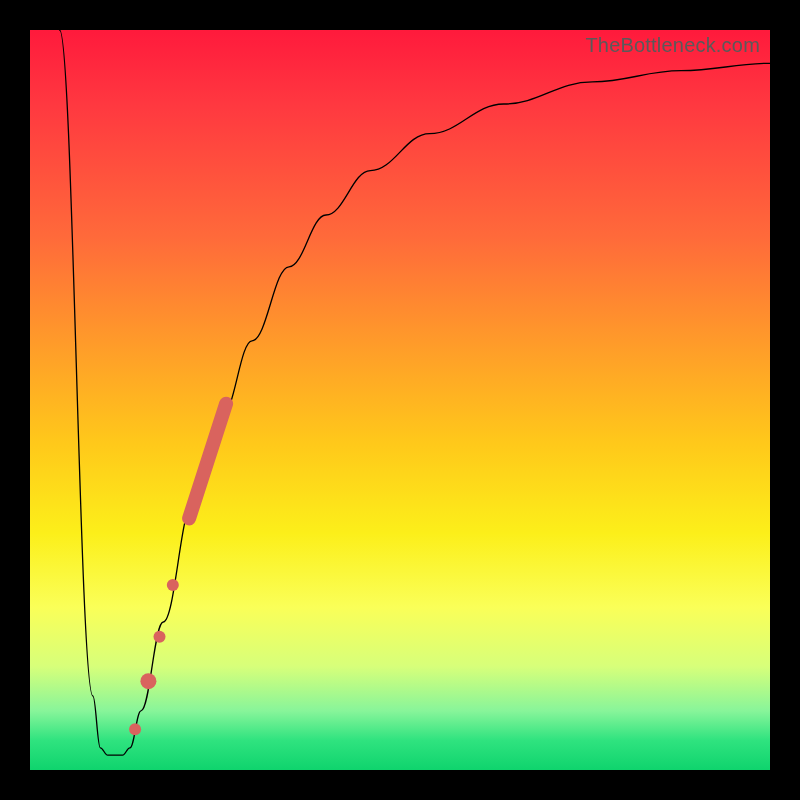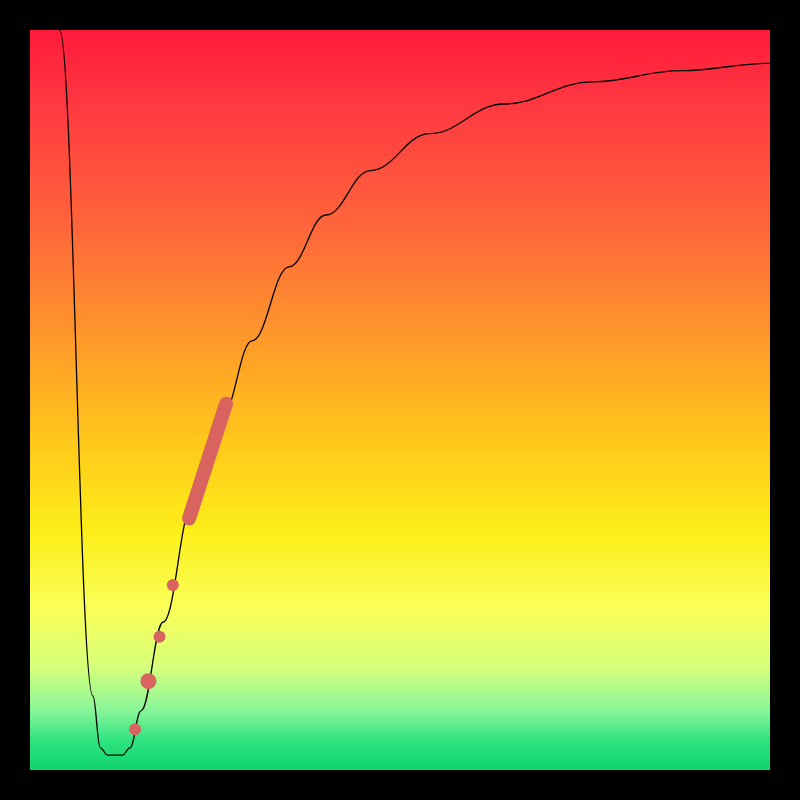--- a/index.html
+++ b/index.html
@@ -52,20 +52,21 @@
     position: absolute;
     left: 0;
     top: 0;
   }
 </style>
 </head>
 <body>
 
 <div class="frame">
   <div class="plot">
+    <div class="watermark">TheBottleneck.com</div>
     <svg id="chart-svg" width="740" height="740" viewBox="0 0 740 740" preserveAspectRatio="none">
         <path d="M 29.6 0 C 42.92 0 49.58 666 62.900000000000006 666 C 65.86 666 67.34 717.8 70.3 717.8 C 73.26 717.8 74.74 725.2 77.7 725.2 C 83.62 725.2 86.58 725.2 92.5 725.2 C 95.46000000000001 725.2 96.94 717.8 99.9 717.8 C 104.34 717.8 106.56 680.8 111 680.8 C 119.88 680.8 124.32 592 133.2 592 C 145.04 592 150.96 473.6 162.8 473.6 C 174.64000000000001 473.6 180.56 384.8 192.4 384.8 C 204.24 384.8 210.16 310.8 222 310.8 C 236.8 310.8 244.2 236.79999999999995 259 236.79999999999995 C 273.8 236.79999999999995 281.2 185 296 185 C 313.76 185 322.64000000000004 140.5999999999999 340.40000000000003 140.5999999999999 C 364.08000000000004 140.5999999999999 375.92 103.60000000000002 399.6 103.60000000000002 C 429.20000000000005 103.60000000000002 444 74 473.6 74 C 509.12 74 526.88 51.799999999999955 562.4 51.799999999999955 C 597.92 51.799999999999955 615.6800000000001 40.700000000000045 651.2 40.700000000000045 C 686.72 40.700000000000045 704.48 33.30000000000007 740 33.30000000000007" fill="none" stroke="#000000" stroke-width="1.3" stroke-linecap="round"></path>
         <line x1="159.1" y1="488.4" x2="196.10000000000002" y2="373.7" stroke="#d9635e" stroke-width="14" stroke-linecap="round"></line>
         <circle cx="142.82" cy="555" r="6" fill="#d9635e"></circle>
         <circle cx="129.5" cy="606.8" r="6" fill="#d9635e"></circle>
         <circle cx="118.4" cy="651.2" r="8" fill="#d9635e"></circle>
         <circle cx="105.07999999999998" cy="699.3" r="6" fill="#d9635e"></circle>
       </svg>
   </div>
 </div>

